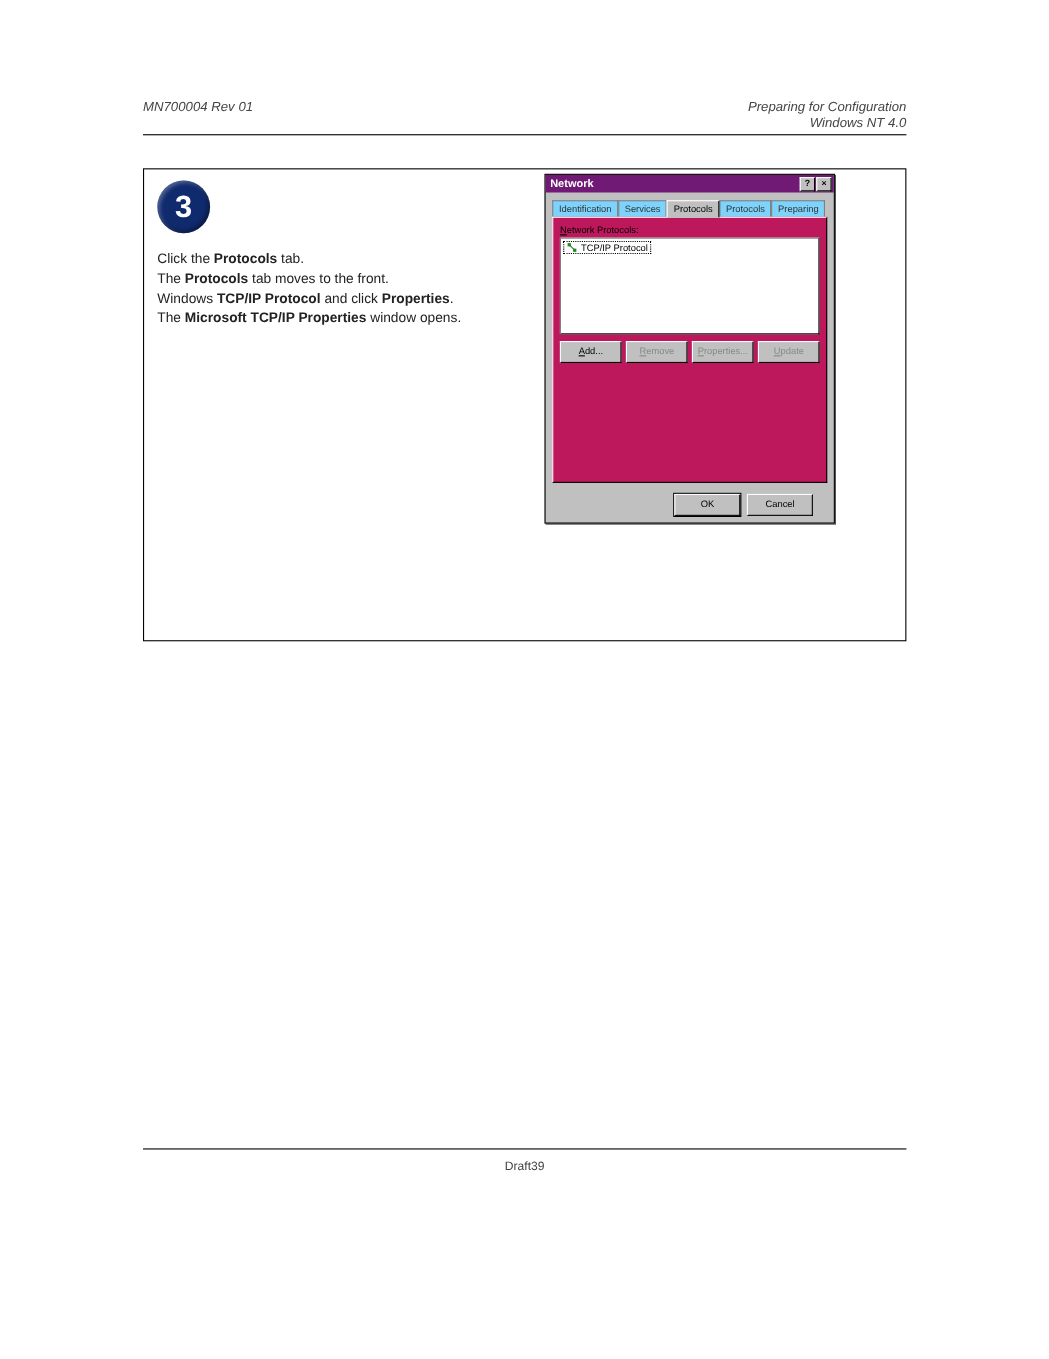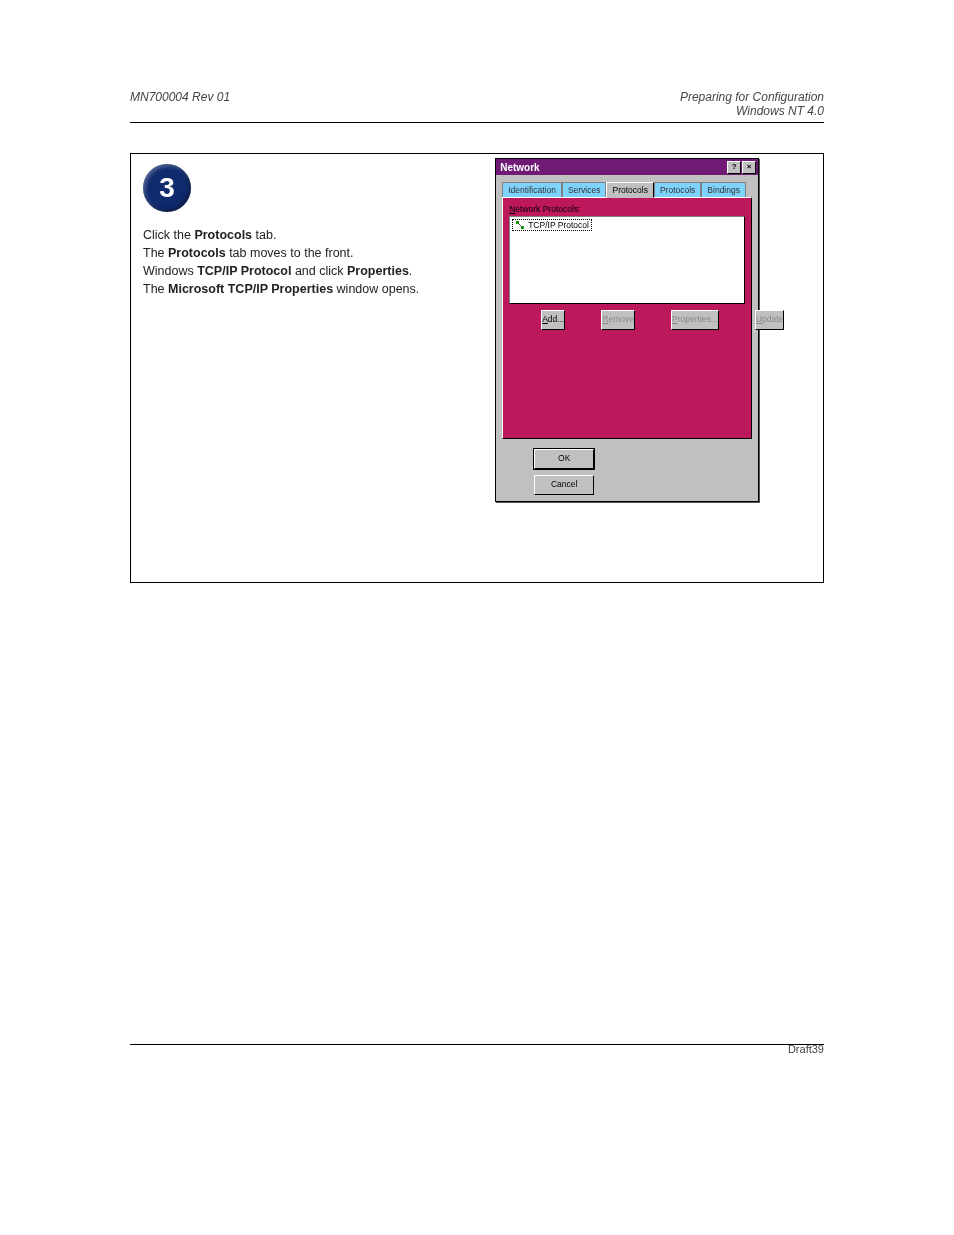--- a/index.html
+++ b/index.html
@@ -182,21 +182,20 @@
     flex: 1;
     font-size: 8.5px;
     height: 18px;
     background: #c0c0c0;
     border: 1px solid #000;
     border-top-color: #fff;
     border-left-color: #fff;
     text-align: center;
     line-height: 16px;
     cursor: default;
-    margin-left: 32px;
   }
   .w-btn.disabled { color: #888; }
   .w-btn .ul { text-decoration: underline; }
 
   .groupbox {
     border: 1px solid #808080;
     border-right-color:#fff;
     border-bottom-color:#fff;
     margin-top: 8px;
     position: relative;
@@ -208,40 +207,39 @@
     background: #c0c0c0;
     padding: 0 2px;
     font-size: 8.5px;
   }
 
   .dlg-footer {
     display: flex;
     justify-content: flex-end;
     gap: 6px;
     padding: 4px 19px 6px 6px;
-    flex-direction: column;
   }
   .dlg-footer .w-btn { flex: none; width: 58px; }
   .w-btn.default {
     box-shadow: 0 0 0 1px #000;
   }
 
   
   .page-footer-rule {
     position: absolute;
     left: 130px; right: 130px;
     bottom: 190px;
     border-top: 1px solid #000;
   }
   .page-footer {
     position: absolute;
     left: 130px; right: 130px;
-    bottom: 180px;
-    display: flex;
-    justify-content: flex-end;
+    bottom: 168px;
+    display: flex;
+    justify-content: center;
     font-size: 11px;
     color: #444;
   }
 </style>
 </head>
 <body>
 
 <div class="page">
 
   <div class="header-area">
@@ -271,21 +269,21 @@
             <span class="tb-btn">?</span>
             <span class="tb-btn">×</span>
           </span>
         </div>
         <div class="dlg-body">
           <div class="tabstrip">
             <div class="tab">Identification</div>
             <div class="tab">Services</div>
             <div class="tab active">Protocols</div>
             <div class="tab">Protocols</div>
-            <div class="tab">Bindings</div>
+            <div class="tab">Preparing</div>
           </div>
           <div class="tabpanel">
             <div class="field-label"><span class="ul">N</span><span>etwork Protocols:</span></div>
             <div class="listbox">
               <div class="list-item">
                 <span class="proto-ico">
                   <svg viewBox="0 0 10 10" width="10" height="10">
                       <rect x="1" y="1" width="3" height="3" fill="#0a0"></rect>
                       <rect x="6" y="6" width="3" height="3" fill="#0a0"></rect>
                       <line x1="2" y1="2" x2="8" y2="8" stroke="#555" stroke-width="1"></line>

